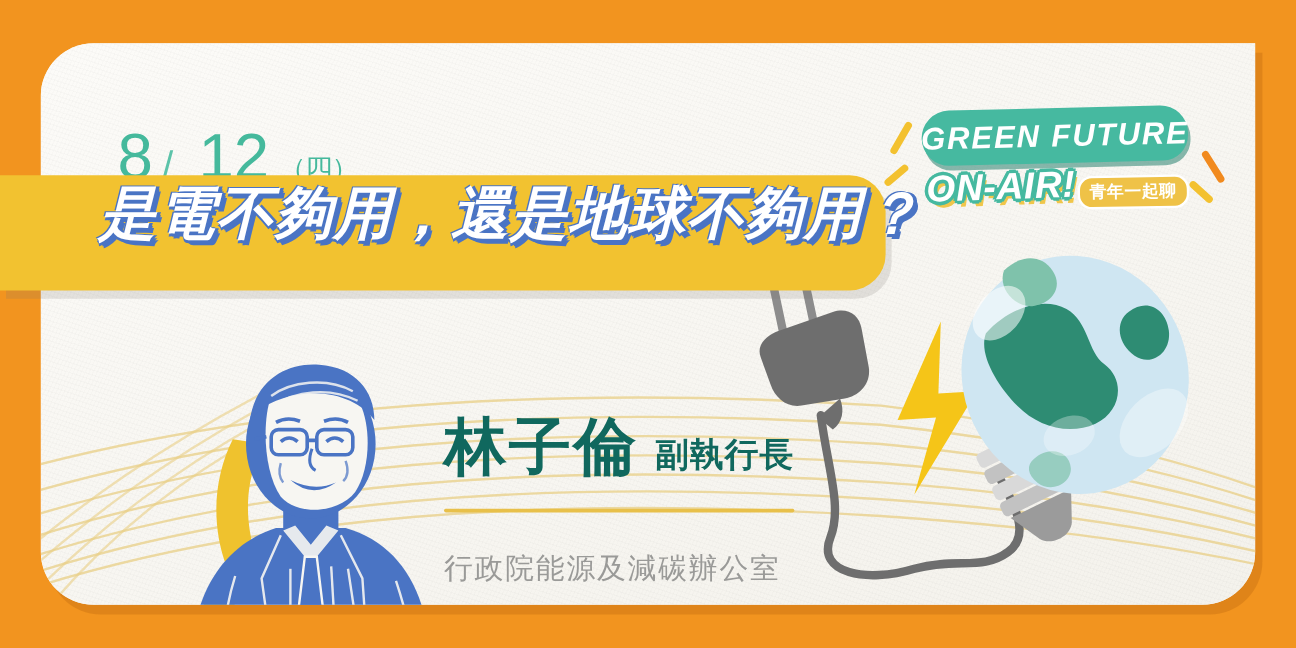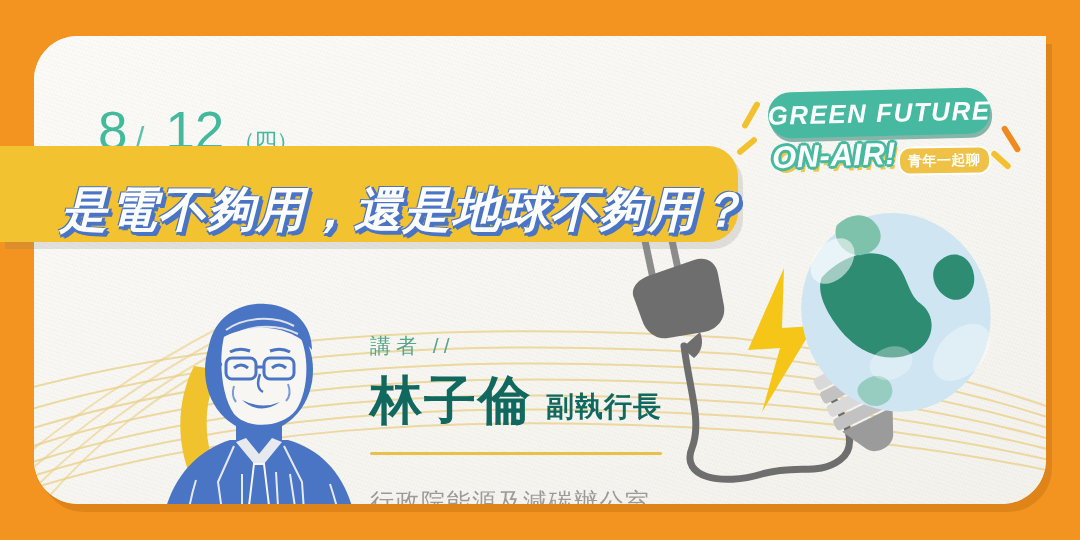--- a/index.html
+++ b/index.html
@@ -51,22 +51,23 @@
   #dateRow .d-d { font-size:53px; font-weight:400;margin-left:14px; }
   #dateRow .d-wk { font-size:23px; margin-left:8px; letter-spacing:-1px; }
   #dateRow .d-time { font-size:33px; margin-left:14px; letter-spacing:0.5px; }
 
   
   #titleBanner {
     position:absolute; left:0; top:146px; width:738px; height:96px;
     background:#F2C230;
     border-radius:0 30px 30px 0;
     box-shadow:5px 7px 0 rgba(120,118,110,0.18);
-    display:flex; align-items:flex-end;
+    display:flex; align-items:flex-start;
     z-index:8;
+    padding-left:22px;
   }
   #titleText {
     margin-left:60px;
     font-size:48px; font-weight:bold; font-style:italic;
     color:#FFFFFF; letter-spacing:1px; white-space:nowrap;
     text-shadow:
        3px 3px 0 #4A74C4,
        3px 0px 0 #4A74C4,
        0px 3px 0 #4A74C4,
        4px 4px 0 #4A74C4,
@@ -236,21 +237,20 @@
         <path d="M330 92 C 348 86, 360 100, 356 118 C 352 136, 332 142, 322 128 C 312 114, 316 96, 330 92 Z" fill="#2E8C73"></path>
         <path d="M214 180 C 230 174, 244 184, 240 198 C 236 210, 218 212, 210 200 C 204 190, 206 183, 214 180 Z" fill="#7FC2AB" opacity="0.7"></path>
 
         <ellipse cx="228" cy="56" rx="26" ry="18" fill="#FFFFFF" opacity="0.55" transform="rotate(-28 228 56)"></ellipse>
         <ellipse cx="318" cy="186" rx="34" ry="22" fill="#FFFFFF" opacity="0.35" transform="rotate(-25 318 186)"></ellipse>
         <ellipse cx="248" cy="172" rx="22" ry="16" fill="#FFFFFF" opacity="0.3"></ellipse>
       </g>
     </svg>
 
     <div id="speaker">
-      <div id="spkLabel">講者 //</div>
       <div id="spkNameRow">
         <span id="spkName">林子倫</span>
         <span id="spkTitle">副執行長</span>
       </div>
       <div id="spkRule"></div>
       <div id="spkOrg">行政院能源及減碳辦公室</div>
     </div>
 
     <div id="logo">
       <div class="ray" style="left:2px;  top:10px; width:6px;  height:30px; transform:rotate(30deg); background:#F3C12F;"></div>

